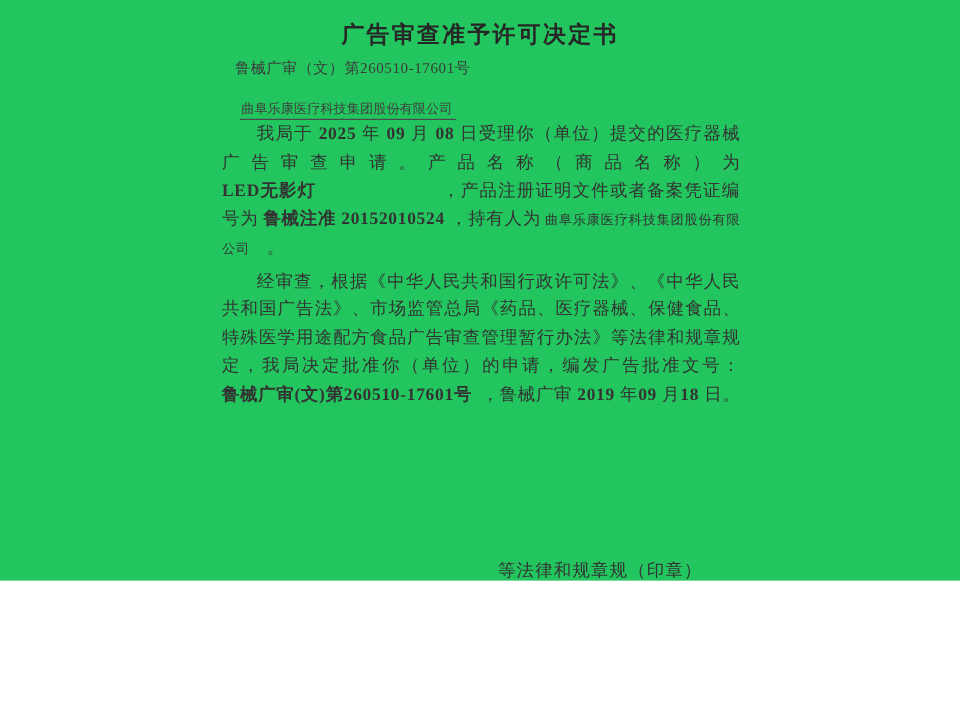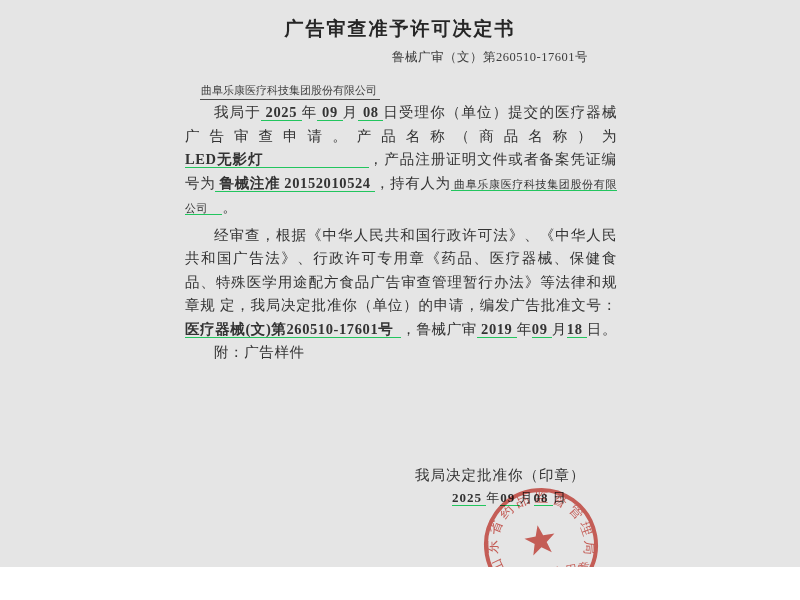--- a/index.html
+++ b/index.html
@@ -1,28 +1,28 @@
 <!DOCTYPE html>
 <html><head>
 <meta charset="utf-8">
 <style>
   html,body{margin:0;padding:0;background:#fff;}
   .page{
-    position:relative;width:800px;height:567px;background:#e5e5e5;
+    position:relative;width:800px;height:484px;background:#22c55e;
     overflow:hidden;
     font-family:"Liberation Serif","DejaVu Serif",serif;
     color:#343434;
     text-decoration:underline;
   }
   .title{
     position:absolute;top:16px;left:0;width:800px;text-align:center;
     font-size:19px;font-weight:bold;letter-spacing:2px;color:#262626;
   }
   .docnum{
-    position:absolute;top:49px;left:0;width:588px;text-align:right;
+    position:absolute;top:49px;left:0;width:588px;text-align:center;
     font-size:12.5px;color:#3b3b3b;letter-spacing:0.5px;
   }
   .addressee{
     position:absolute;top:83px;left:200px;
     font-size:11px;color:#3f3f3f;
     border-bottom:1px solid #4a4a4a;padding:0 3px 1px 1px;
   }
   .body{
     position:absolute;top:101px;left:185px;width:432px;
     font-size:14.5px;line-height:23.5px;text-align:justify;
@@ -56,25 +56,24 @@
 <div class="page">
 
   <div class="title">广告审查准予许可决定书</div>
 
   <div class="docnum">鲁械广审（文）第260510-17601号</div>
 
   <div class="addressee">曲阜乐康医疗科技集团股份有限公司</div>
 
   <div class="body">
     <p><span>我局于</span><span class="u"> 2025 </span><span>年</span><span class="u"> 09 </span><span>月</span><span class="u"> 08 </span><span>日受理你（单位）提交的医疗器械广告审查申请。产品名称（商品名称）为</span><span class="u" style="padding-right: 105px;"> LED无影灯</span><span>，产品注册证明文件或者备案凭证编号为</span><span class="u"> 鲁械注准 20152010524 </span><span>，持有人为</span><span class="u small" style="padding-right: 14px;"> 曲阜乐康医疗科技集团股份有限公司</span><span>。</span></p>
-    <p class="gap"><span>经审查，根据《中华人民共和国行政许可法》、《中华人民共和国广告法》、行政许可专用章《药品、医疗器械、保健食品、特殊医学用途配方食品广告审查管理暂行办法》等法律和规章规 定，我局决定批准你（单位）的申请，编发广告批准文号：</span><span class="u" style="padding-right: 8px;">医疗器械(文)第260510-17601号</span><span>，鲁械广审</span><span class="u"> 2019 </span><span>年</span><span class="u">09 </span><span>月</span><span class="u">18 </span><span>日。</span></p>
-    <p><span>附：广告样件</span></p>
+    <p class="gap"><span>经审查，根据《中华人民共和国行政许可法》、《中华人民共和国广告法》、市场监管总局《药品、医疗器械、保健食品、特殊医学用途配方食品广告审查管理暂行办法》等法律和规章规 定，我局决定批准你（单位）的申请，编发广告批准文号：</span><span class="u" style="padding-right: 8px;">鲁械广审(文)第260510-17601号</span><span>，鲁械广审</span><span class="u"> 2019 </span><span>年</span><span class="u">09 </span><span>月</span><span class="u">18 </span><span>日。</span></p>
   </div>
 
-  <div class="footer-label">我局决定批准你（印章）</div>
+  <div class="footer-label">等法律和规章规（印章）</div>
 
   <div class="footer-date"><span class="u"> 2025  </span><span> 年</span><span class="u">09 </span><span>月</span><span class="u">08 </span><span>日</span></div>
 
   <svg class="stamp" viewBox="0 0 124 124" xmlns="http://www.w3.org/2000/svg">
     <defs>
       <path id="arcTop" d="M 22.1,80.6 A 44,44 0 1 1 101.9,80.6" fill="none"></path>
       <path id="arcBottom" d="M 20.4,86 A 48,48 0 0 0 103.6,86" fill="none"></path>
     </defs>
     <circle cx="62" cy="62" r="55" fill="none" stroke-width="4" stroke="#d5524a"></circle>
     <polygon points="62,42 65.8,52.8 77.2,53.1 68.1,60 71.4,70.9 62,64.4 52.6,70.9 55.9,60 46.8,53.1 58.2,52.8" fill="#d5524a"></polygon>

